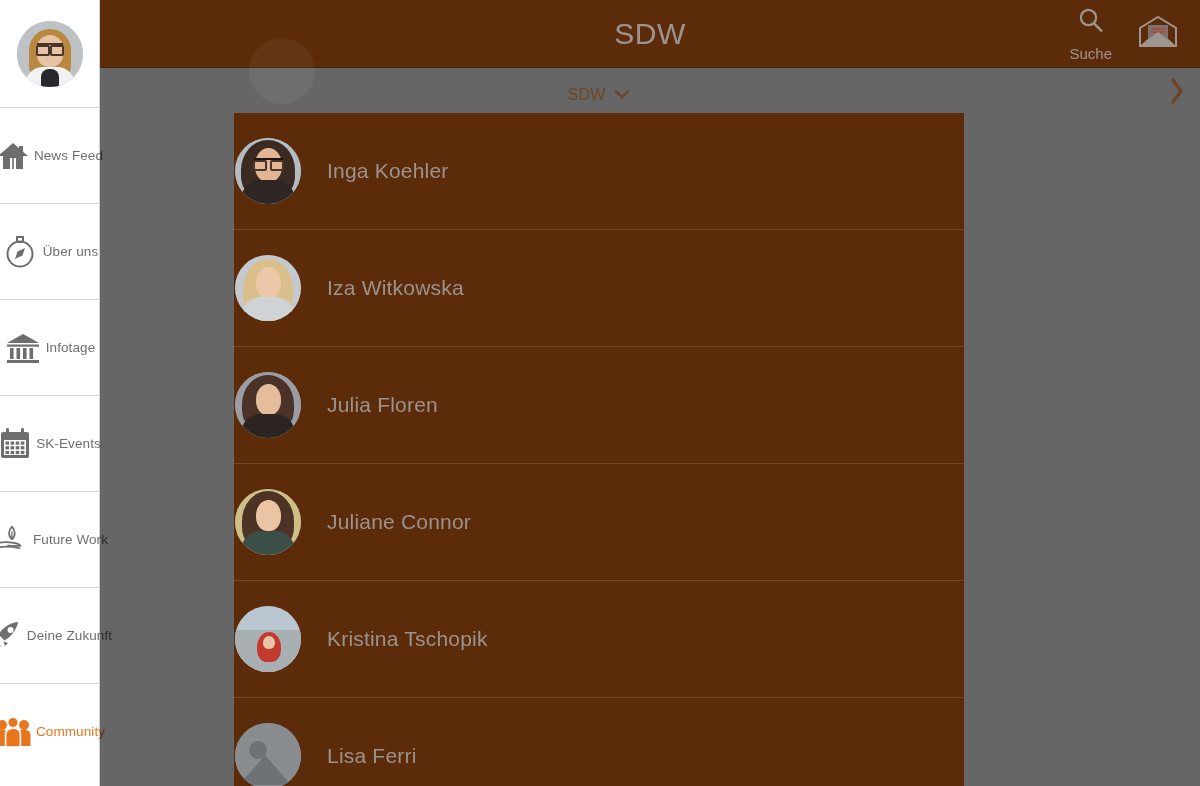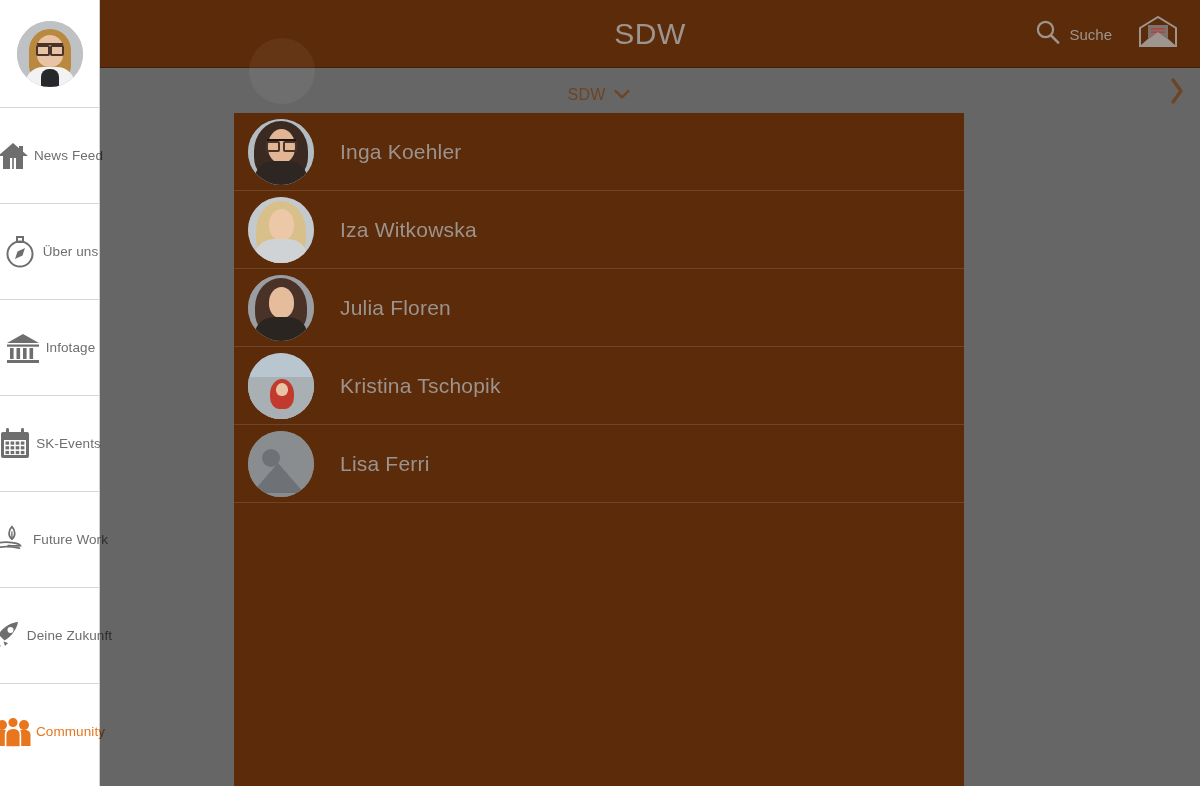--- a/index.html
+++ b/index.html
@@ -136,20 +136,21 @@
   .header-actions {
     position: absolute;
     right: 22px;
     display: flex;
     align-items: center;
     gap: 26px;
   }
   .search-btn {
     display:flex; align-items:center; gap:8px;
     cursor:pointer;
+    flex-direction:column;
   }
   .search-label {
     font-size: 15px;
     color: #9e958f;
   }
   .mail-btn { cursor:pointer; display:flex; }
 
   
   #dropdown-row {
     position: absolute;
@@ -186,24 +187,24 @@
     position: absolute;
     left: 234px; top: 113px;
     width: 730px;
     height: 673px;
     background: #5c2b09;
     z-index: 22;
     overflow: hidden;
   }
 
   .member-row {
-    height: 78px;
-    display: flex;
-    align-items: center;
-    padding-left: 14px;
+    height: 117px;
+    display: flex;
+    align-items: center;
+    padding-left: 1px;
     border-bottom: 1px solid rgba(255,255,255,0.13);
     cursor: pointer;
     text-align: right;
   }
 
   .member-avatar {
     width: 66px; height: 66px;
     border-radius: 50%;
     overflow: hidden;
     position: relative;
@@ -442,20 +443,29 @@
     <div class="member-row">
       <div class="member-avatar">
         <div class="av-bg" style="background:#9a9ea2"></div>
         <div class="av-hair" style="left:7px;top:3px;width:52px;height:58px;background:#4a3228"></div>
         <div class="av-face" style="left:21px;top:12px;width:25px;height:31px;background:#e6bd9c"></div>
         <div class="av-torso" style="background:#2b2522"></div>
       </div>
       <div class="member-name">Julia Floren</div>
     </div>
 
+    <div class="member-row">
+      <div class="member-avatar">
+        <div class="av-bg" style="background:#cdbf86"></div>
+        <div class="av-hair" style="left:7px;top:2px;width:52px;height:60px;background:#4d3326"></div>
+        <div class="av-face" style="left:21px;top:11px;width:25px;height:31px;background:#ebc4a4"></div>
+        <div class="av-torso" style="background:#3b4f46"></div>
+      </div>
+      <div class="member-name">Juliane Connor</div>
+    </div>
 
 
     <div class="member-row">
       <div class="member-avatar">
         <div class="av-bg" style="background:#b9c6cf"></div>
         <div class="av-bg" style="top:24px;background:#a8b0b4;inset:24px 0 0 0"></div>
         <div class="av-hair" style="left:22px;top:26px;width:24px;height:30px;background:#c23a2e"></div>
         <div class="av-face" style="left:28px;top:30px;width:12px;height:13px;background:#e8c4a6"></div>
       </div>
       <div class="member-name">Kristina Tschopik</div>

